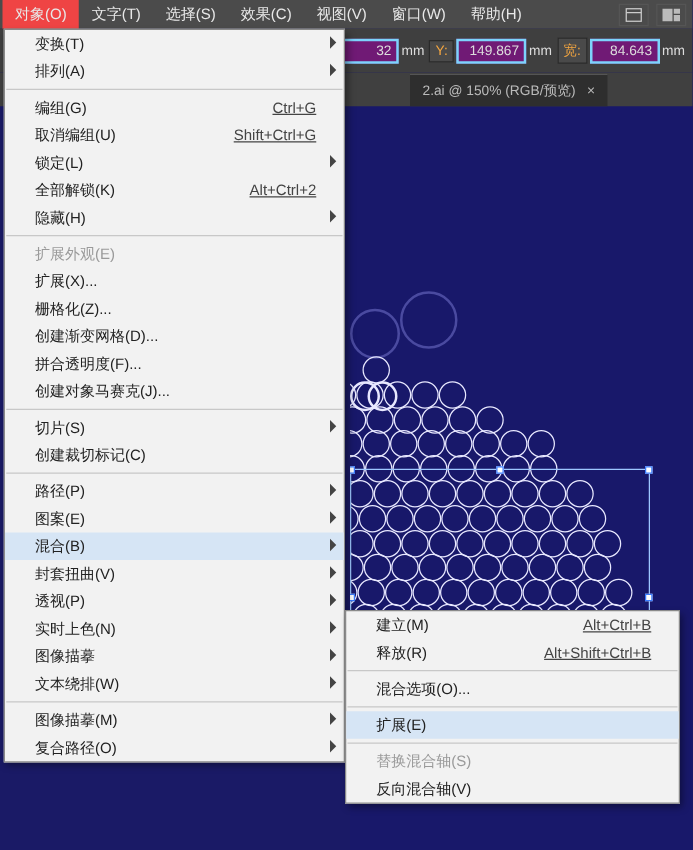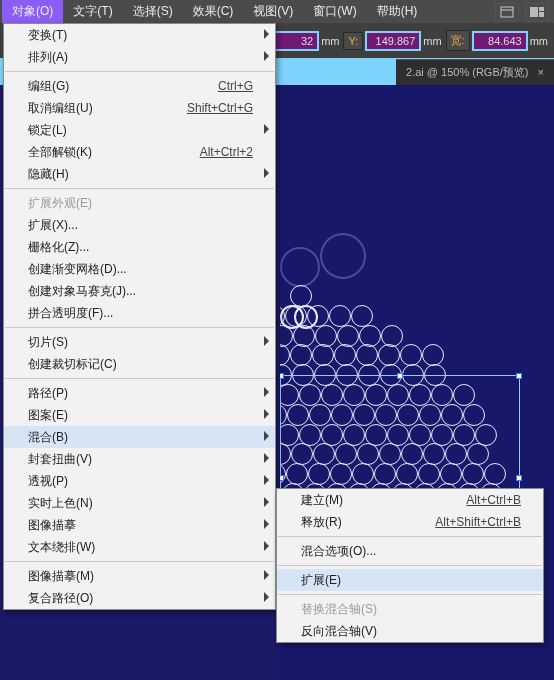--- a/index.html
+++ b/index.html
@@ -1,34 +1,34 @@
 <!DOCTYPE html>
 <html><head>
 <meta charset="utf-8">
 <style>
   * { margin: 0; padding: 0; box-sizing: border-box; font-family: "Microsoft YaHei", "SimSun", sans-serif; }
   body { width: 554px; height: 680px; background: #1a1a66; overflow: hidden; position: relative; }
   
   
   .menubar { background: #4b4b4b; height: 23px; display: flex; align-items: center; padding: 0 2px; color: #e8e8e8; font-size: 12px; position: relative; z-index: 5; }
   .menubar .mitem { padding: 3px 10px; cursor: pointer; }
-  .menubar .mitem.active { background: #8b5cf6; }
+  .menubar .mitem.active { background: #ef4444; }
   .menubar .sep { flex: 1; }
   .menubar .icon-btn { width: 24px; height: 18px; border: 1px solid #555; margin: 0 3px; display: inline-flex; align-items: center; justify-content: center; }
   .menubar svg { display: block; }
   
   
   .optbar { background: #3f3f3f; height: 35px; display: flex; align-items: center; color: #ddd; font-size: 11px; padding: 0 4px; position: relative; z-index: 5; }
   .optbar .lbl { background: #4a4a4a; padding: 2px 4px; margin: 0 2px; border: 1px solid #2a2a2a; }
   .optbar .lbl.orange { color: #f4a640; }
   .optbar .val { background: #701a75; border: 2px solid #7dd3fc; padding: 2px 4px; min-width: 56px; text-align: right; }
   .optbar .unit { padding: 0 2px; }
   
   
-  .tabbar { background: #7dd3fc; height: 27px; display: flex; align-items: flex-end; color: #bbb; font-size: 11px; padding-left: 280px; position: relative; z-index: 5; justify-content: flex-end; }
+  .tabbar { background: #404040; height: 27px; display: flex; align-items: flex-end; color: #bbb; font-size: 11px; padding-left: 280px; position: relative; z-index: 5; }
   .tabbar .tab { padding: 5px 10px; background: #2e2e2e; border-top: 1px solid #555; }
   .tabbar .close { margin-left: 6px; font-size: 11px; }
   
   
   .canvas { position: absolute; left: 280px; top: 85px; right: 0; bottom: 0; background: #18186a; overflow: hidden; }
   .canvas .spheroid { position: absolute; top: 200px; left: 10px; width: 470px; height: 470px; }
   .canvas .ring { position: absolute; border: 1.5px solid #e8e8ff; border-radius: 50%; }
   .canvas .sel { position: absolute; top: 290px; left: 0; right: 34px; height: 205px; border: 1px solid #9dc7ff; pointer-events: none; }
   .canvas .handle { position: absolute; width: 6px; height: 6px; background: #fff; border: 1px solid #3a7cff; }
   .canvas .toplone { position: absolute; top: 148px; left: 40px; width: 46px; height: 46px; border: 2px solid #4a4aa0; border-radius: 50%; }
@@ -254,24 +254,24 @@
     <div class="row">
       <span>扩展(X)...</span>
     </div>
     <div class="row">
       <span>栅格化(Z)...</span>
     </div>
     <div class="row">
       <span>创建渐变网格(D)...</span>
     </div>
     <div class="row">
+      <span>拼合透明度(F)...</span>
+    </div>
+    <div class="row">
       <span>创建对象马赛克(J)...</span>
-    </div>
-    <div class="row">
-      <span>拼合透明度(F)...</span>
     </div>
     <hr>
     <div class="row">
       <span>切片(S)</span>
       <span class="arrow"></span>
     </div>
     <div class="row">
       <span>创建裁切标记(C)</span>
     </div>
     <hr>

